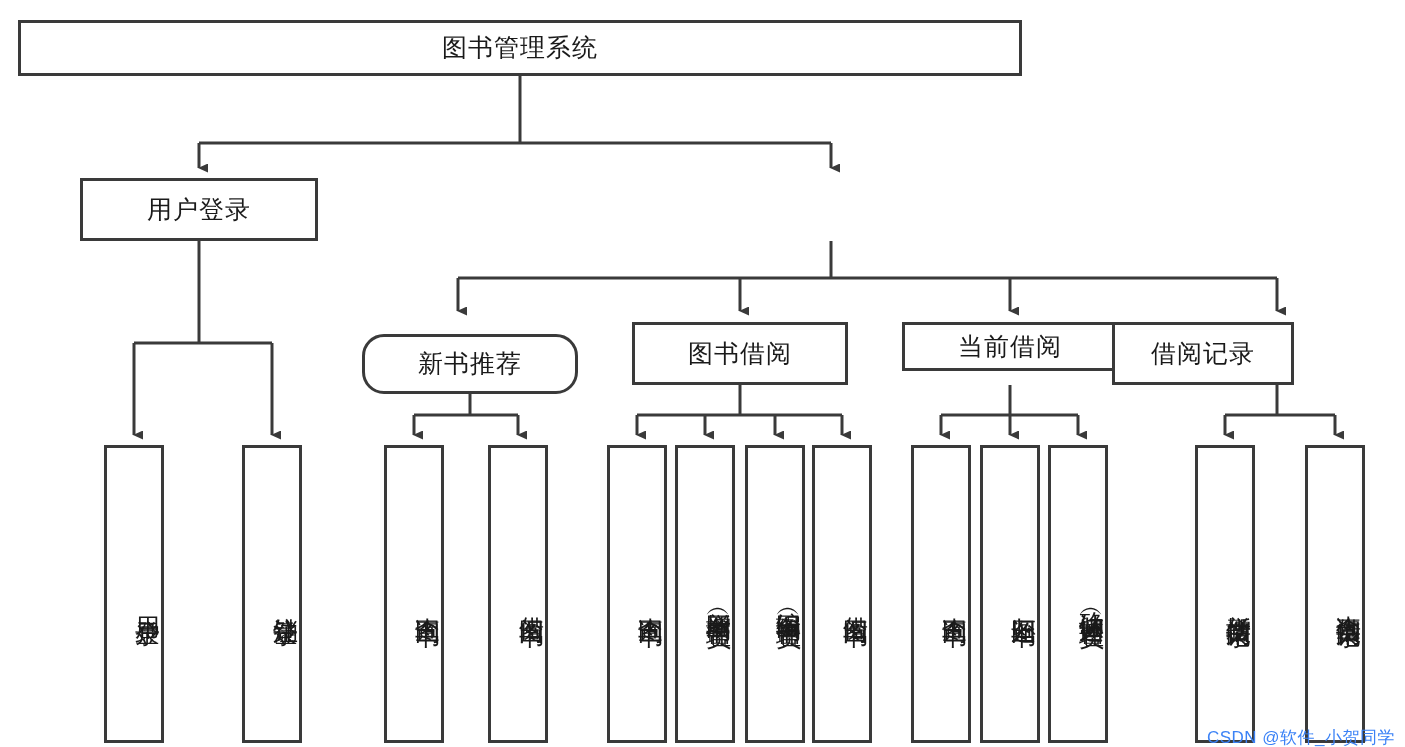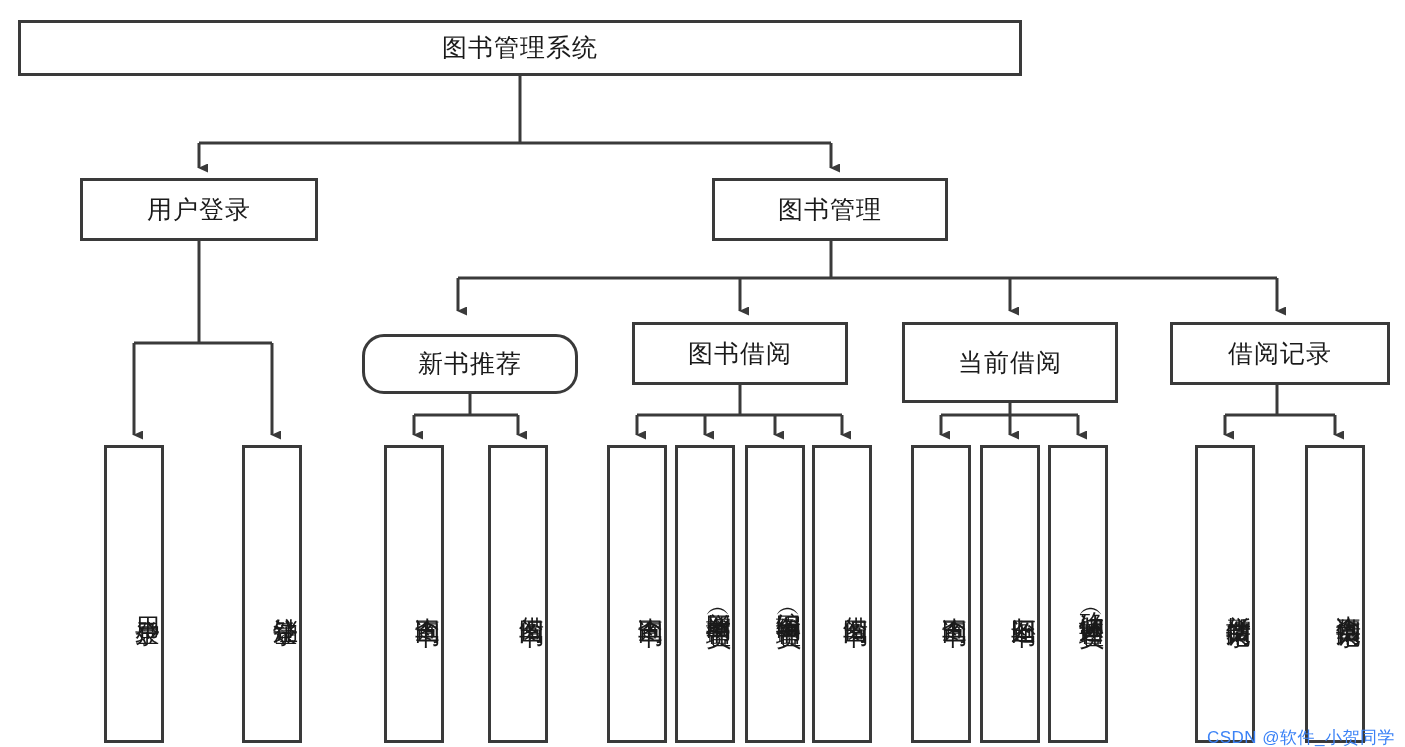--- a/index.html
+++ b/index.html
@@ -125,34 +125,31 @@
     </g>
   </svg>
 
   <div class="node horiz" style="left:18px; top:12px; width:1004px; height:56px;">
     <span>图书管理系统</span>
   </div>
 
   <div class="node horiz" style="left:80px; top:170px; width:238px; height:63px;">
     <span>用户登录</span>
   </div>
-  <div class="node horiz" style="left:712px; top:170px; width:236px; height:63px;">
-    <span>图书管理</span>
-  </div>
 
   <div class="node horiz" style="left:362px; top:326px; width:216px; height:60px;border-radius:22px;">
     <span>新书推荐</span>
   </div>
   <div class="node horiz" style="left:632px; top:314px; width:216px; height:63px;text-align:right;">
     <span>图书借阅</span>
   </div>
-  <div class="node horiz" style="left:902px; top:314px; width:216px; height:81px;">
+  <div class="node horiz" style="left:902px; top:314px; width:216px; height:49px;">
     <span>当前借阅</span>
   </div>
-  <div class="node horiz" style="left:1170px; top:314px; width:220px; height:63px;">
+  <div class="node horiz" style="left:1112px; top:314px; width:182px; height:63px;">
     <span>借阅记录</span>
   </div>
 
   <div class="node vert" style="left:104px; top:437px; width:60px; height:298px;">
     <span class="vtext">用户登录</span>
   </div>
   <div class="node vert" style="left:242px; top:437px; width:60px; height:298px;">
     <span class="vtext">注销登录</span>
   </div>
 

